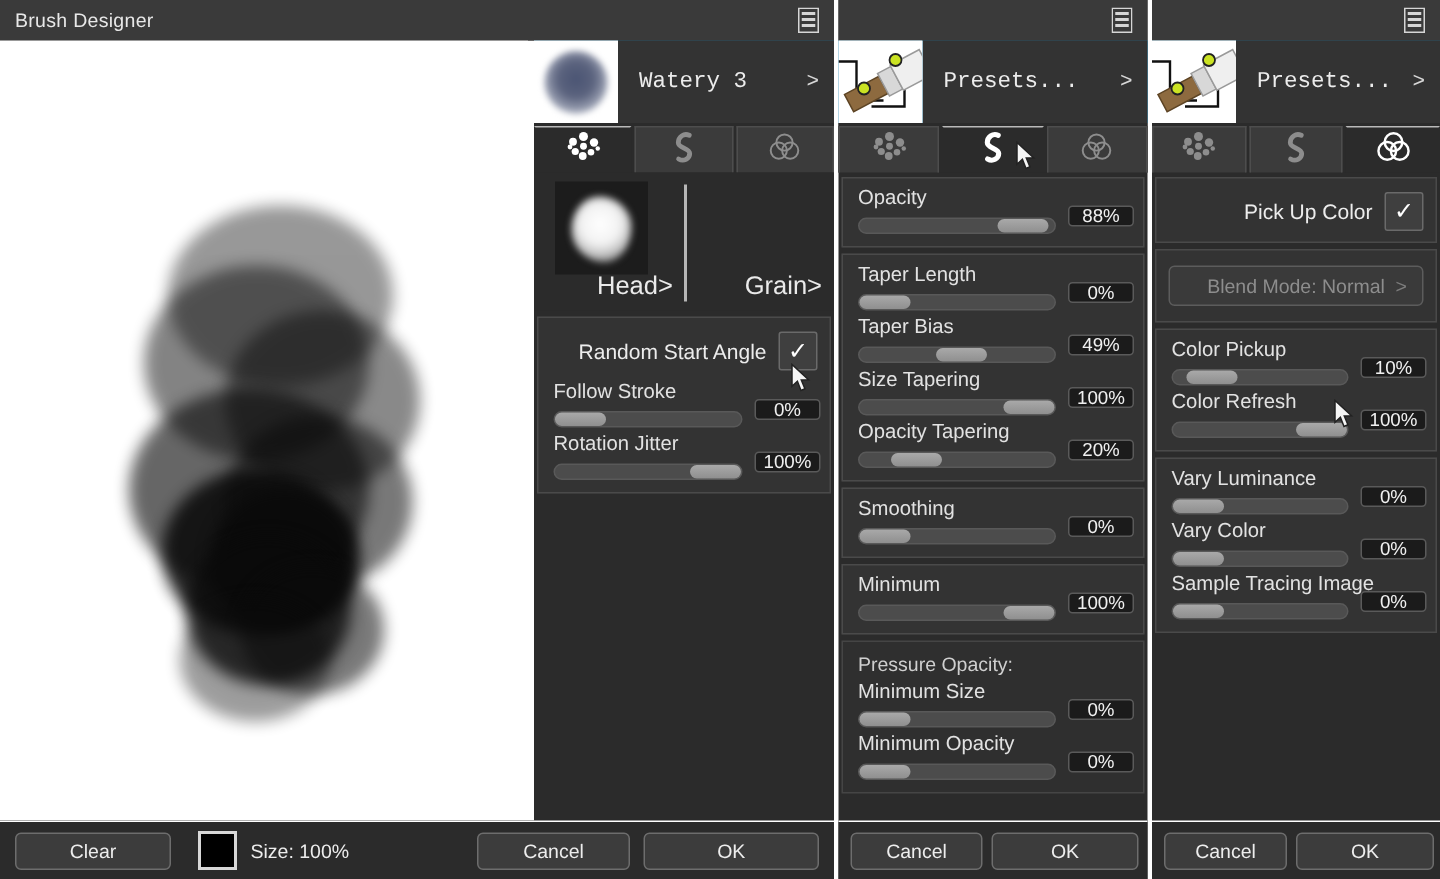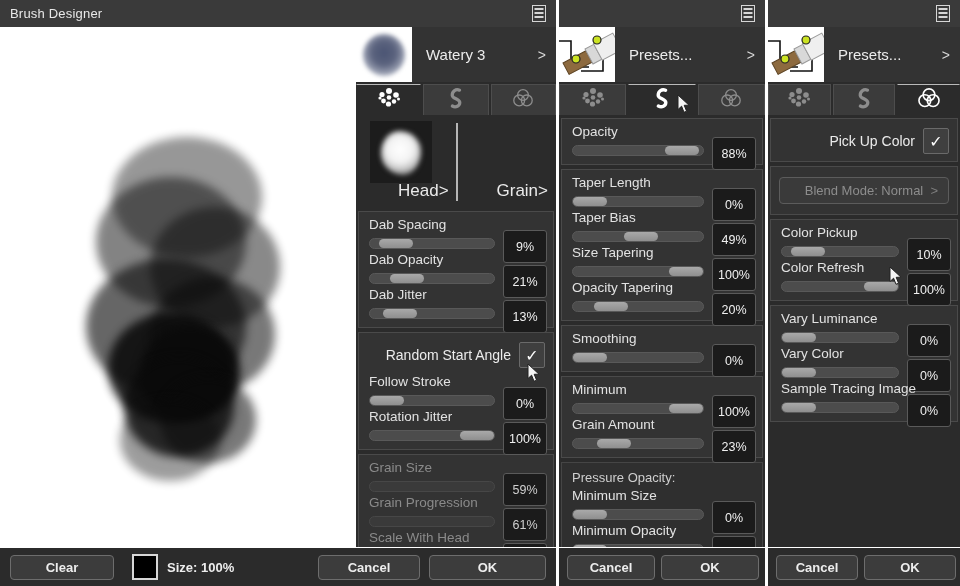--- a/index.html
+++ b/index.html
@@ -23,21 +23,21 @@
 
   
   .w1body{flex:1 1 auto;display:flex;min-height:0;}
   .canvas{width:352px;background:#ffffff;position:relative;overflow:hidden;}
   .blotch{position:absolute;filter:blur(5px);border-radius:50%;background:#0a0a0a;}
   .gap-v{width:4px;background:#ffffff;}
 
   .rightcol{width:200px;background:#2b2b2b;display:flex;flex-direction:column;min-width:0;}
 
   
-  .presetrow{display:flex;height:55px;flex:0 0 55px;background:#0ea5e9;}
+  .presetrow{display:flex;height:55px;flex:0 0 55px;background:#0ea5e9;font-family:Liberation Mono, monospace;}
   .presetthumb{width:56px;height:55px;background:#fff;position:relative;overflow:hidden;flex:0 0 56px;}
   .presetthumb .blob{position:absolute;left:50%;top:50%;transform:translate(-50%,-50%);
       width:42px;height:42px;border-radius:50%;
       background:radial-gradient(circle at 50% 45%, #4a5473 0%, #5b637e 38%, #9aa0b2 66%, #e9ebf0 86%, #ffffff 100%);
       filter:blur(2px);}
   .presetname{flex:1 1 auto;display:flex;align-items:center;justify-content:space-between;
       padding:0 10px 0 14px;color:#ececec;font-size:15px;background:#333333;}
   .presetname .chev{font-size:14px;color:#d8d8d8;}
 
   
@@ -66,42 +66,42 @@
   .group.plain{background:#2f2f2f;border-color:#454545;}
 
   .row{position:relative;height:35px;padding:0 8px;}
   .row .lab{position:absolute;left:10px;top:1px;color:#e2e2e2;font-size:13.5px;white-space:nowrap;}
   .row.dim .lab{color:#8a8a8a;}
   .track{position:absolute;left:10px;right:58px;top:22px;height:11px;border-radius:6px;
          background:#4c4c4c;border:1px solid #595959;box-sizing:border-box;}
   .row.dim .track{background:#3a3a3a;border-color:#474747;}
   .fillknob{position:absolute;top:0;height:100%;width:34px;border-radius:6px;
             background:linear-gradient(#a9a9a9,#8f8f8f);}
-  .valbox{position:absolute;right:6px;top:14px;width:44px;height:33px;background:#1b1b1b;
+  .valbox{position:absolute;right:6px;top:14px;width:44px;height:14px;background:#1b1b1b;
           border:1px solid #5a5a5a;border-radius:3px;color:#f0f0f0;font-size:12.5px;
           display:flex;align-items:center;justify-content:center;box-sizing:border-box;}
   .row.dim .valbox{color:#cfcfcf;}
 
   
   .checkrow{position:relative;height:36px;padding:0 8px;display:flex;align-items:center;justify-content:flex-end;}
   .checkrow .clab{color:#ececec;font-size:14px;margin-right:8px;}
   .cbox{width:24px;height:24px;background:#3f3f3f;border:1px solid #6a6a6a;border-radius:2px;
         display:flex;align-items:center;justify-content:center;color:#ffffff;font-size:16px;}
 
   .sectlabel{color:#cfcfcf;font-size:13px;padding:3px 0 2px 10px;}
 
   
   .pillbtn{margin:6px 8px 2px 8px;height:25px;border:1px solid #5c5c5c;border-radius:4px;
            background:#3a3a3a;color:#8d8d8d;font-size:13px;display:flex;align-items:center;
            justify-content:center;position:relative;}
   .pillbtn .chev{position:absolute;right:10px;color:#7d7d7d;}
 
   
   .bottombar{flex:0 0 38px;height:38px;background:#2b2b2b;display:flex;align-items:center;
-             border-top:1px solid #ffffff;position:relative;font-weight:bold;}
+             border-top:1px solid #ffffff;position:relative;}
   .btn{height:23px;border:1px solid #6d6d6d;border-radius:4px;background:#3c3c3c;
        color:#ededed;font-size:13px;display:flex;align-items:center;justify-content:center;}
   .swatch{width:22px;height:22px;background:#000;border:2px solid #d8d8d8;}
   .sizetxt{color:#ededed;font-size:13px;}
 
   .cursor{position:absolute;width:14px;height:20px;pointer-events:none;}
   .spacer{flex:1 1 auto;}
 </style>
 </head>
 <body>
@@ -196,43 +196,20 @@
             <span class="hglabel">Head&gt;</span>
           </div>
           <div class="hgdivider"></div>
           <div class="hgright">
             <span class="hglabel">Grain&gt;</span>
           </div>
         </div>
 
         <div class="groups">
 
-          <div class="group">
-            <div class="row">
-              <span class="lab">Dab Spacing</span>
-              <div class="track">
-                  <div class="fillknob" style="left:calc(9% * 0.78)"></div>
-                </div>
-              <div class="valbox">9%</div>
-            </div>
-            <div class="row">
-              <span class="lab">Dab Opacity</span>
-              <div class="track">
-                  <div class="fillknob" style="left:calc(21% * 0.78)"></div>
-                </div>
-              <div class="valbox">21%</div>
-            </div>
-            <div class="row">
-              <span class="lab">Dab Jitter</span>
-              <div class="track">
-                  <div class="fillknob" style="left:calc(13% * 0.78)"></div>
-                </div>
-              <div class="valbox">13%</div>
-            </div>
-          </div>
 
           <div class="group" style="position:relative;">
             <div class="checkrow">
               <span class="clab">Random Start Angle</span>
               <div class="cbox">
                 <span>✓</span>
               </div>
             </div>
             <div class="row">
               <span class="lab">Follow Stroke</span>
@@ -248,38 +225,20 @@
                 </div>
               <div class="valbox">100%</div>
             </div>
             <div class="cursor" style="right:12px;top:30px;">
               <svg width="14" height="20" viewBox="0 0 14 20">
                 <path d="M1 1 L1 15.5 L4.6 12.2 L7 18.3 L9.6 17.2 L7.2 11.3 L12 11.2 Z" fill="#f5f5f5" stroke="#222" stroke-width="1"></path>
               </svg>
             </div>
           </div>
 
-          <div class="group">
-            <div class="row dim">
-              <span class="lab">Grain Size</span>
-              <div class="track"></div>
-              <div class="valbox">59%</div>
-            </div>
-            <div class="row dim">
-              <span class="lab">Grain Progression</span>
-              <div class="track"></div>
-              <div class="valbox">61%</div>
-            </div>
-            <div class="row dim">
-              <span class="lab">Scale With Head</span>
-
-              <div class="valbox">100%</div>
-            </div>
-
-          </div>
 
         </div>
       </div>
     </div>
 
     <div class="bottombar">
       <div class="btn" style="width:102px;margin-left:10px;">Clear</div>
       <div class="swatch" style="margin-left:18px;"></div>
       <span class="sizetxt" style="margin-left:9px;">Size: 100%</span>
       <div class="spacer"></div>
@@ -419,27 +378,20 @@
       </div>
 
       <div class="group">
         <div class="row">
           <span class="lab">Minimum</span>
           <div class="track">
               <div class="fillknob" style="left:calc(100% - 34px)"></div>
             </div>
           <div class="valbox">100%</div>
         </div>
-        <div class="row">
-          <span class="lab">Grain Amount</span>
-          <div class="track">
-              <div class="fillknob" style="left:calc(23% * 0.80)"></div>
-            </div>
-          <div class="valbox">23%</div>
-        </div>
       </div>
 
       <div class="group plain">
         <div class="sectlabel">Pressure Opacity:</div>
         <div class="row">
           <span class="lab">Minimum Size</span>
           <div class="track">
               <div class="fillknob" style="left:0"></div>
             </div>
           <div class="valbox">0%</div>

